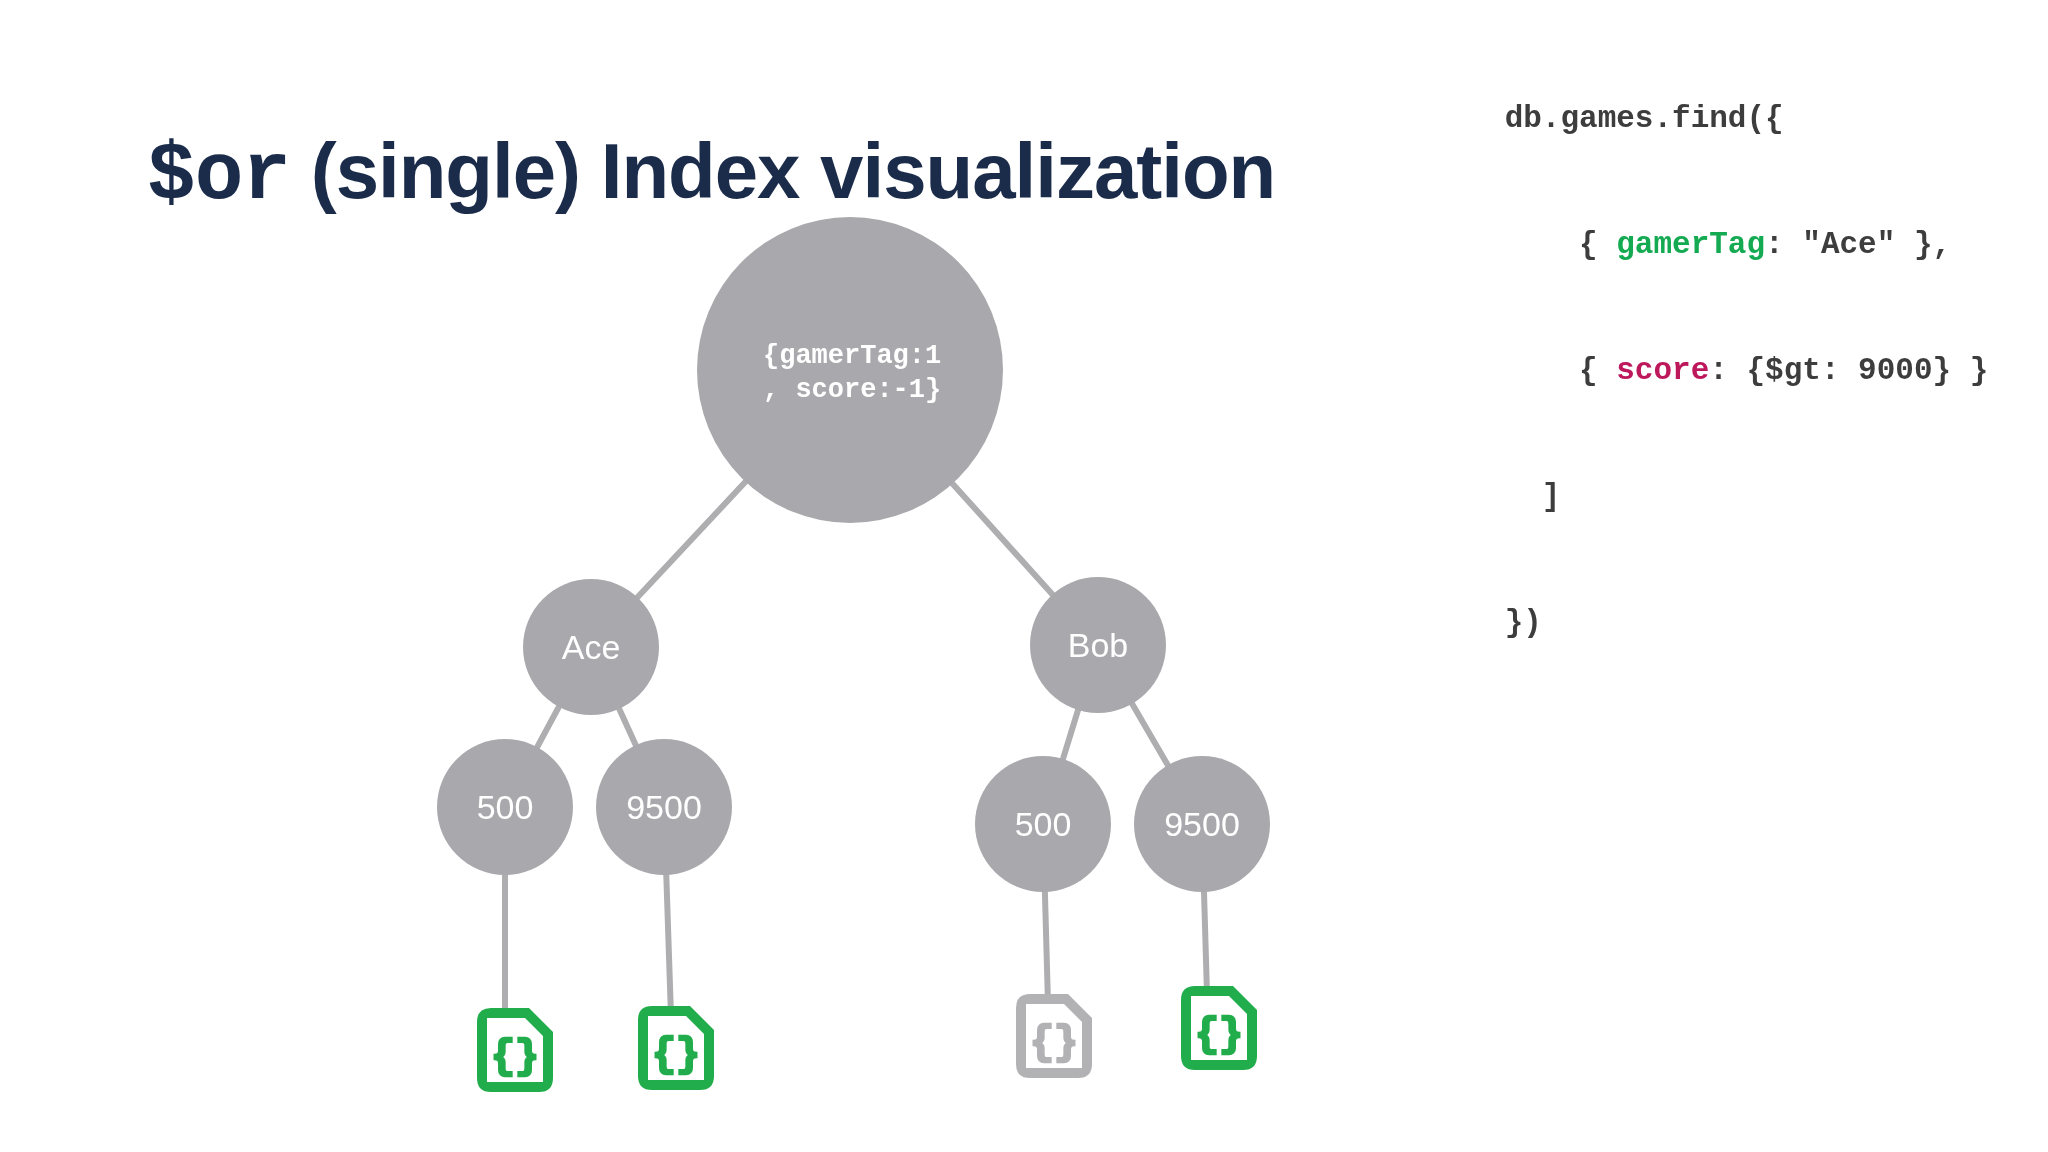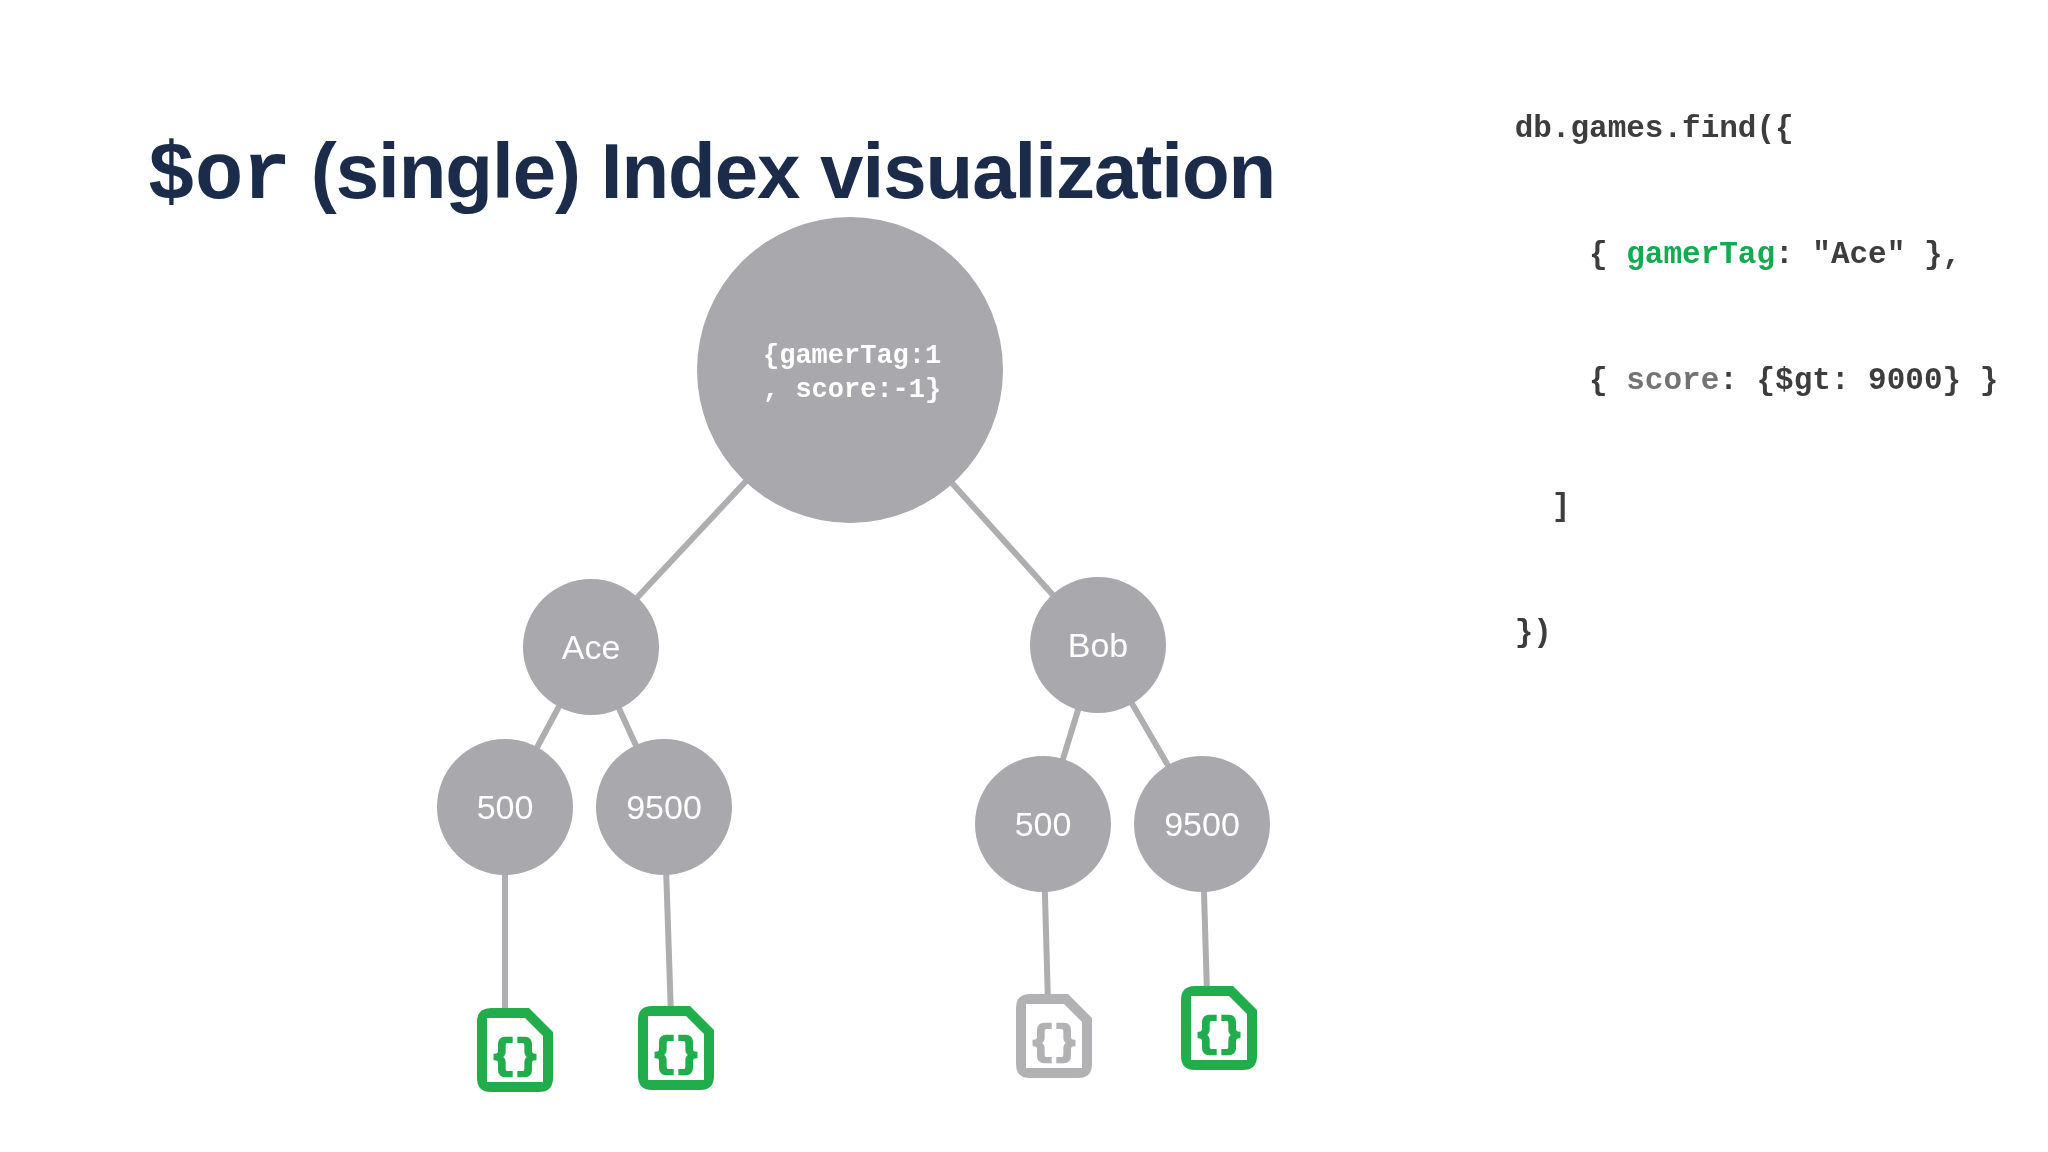--- a/index.html
+++ b/index.html
@@ -33,21 +33,21 @@
   }
   .title-mono {
     font-family: "Liberation Mono", monospace;
     font-weight: bold;
     font-size: 1.04em;
   }
   .code {
     position: absolute;
     left: 1387px;
     top: 50px;
-    margin: 16px;
+    margin: 6px;
     font-family: "Liberation Mono", monospace;
     font-weight: bold;
     font-size: 31px;
     line-height: 42px;
   }
   .code .cl { white-space: pre; }
   .node-label {
     font-family: "Liberation Sans", sans-serif;
     font-size: 34px;
   }
@@ -134,21 +134,21 @@
   </h1>
 
   <div class="code">
     <div class="cl">
       <span style="color: rgb(61, 61, 61);">db.games.find({</span>
     </div>
     <div class="cl">
       <span style="color: rgb(61, 61, 61);">    { </span><span style="color: rgb(19, 170, 82); text-align: right;">gamerTag</span><span style="color: rgb(61, 61, 61);">: "Ace" },</span>
     </div>
     <div class="cl">
-      <span style="color: rgb(61, 61, 61);">    { </span><span style="color: #737373;">score</span><span style="color: rgb(61, 61, 61);">: {$gt: 9000} }</span>
+      <span style="color: rgb(61, 61, 61);">    { </span><span style="color: #be185d;">score</span><span style="color: rgb(61, 61, 61);">: {$gt: 9000} }</span>
     </div>
     <div class="cl">
       <span style="color: rgb(61, 61, 61);">  ]</span>
     </div>
     <div class="cl">
       <span style="color: rgb(61, 61, 61);">})</span>
     </div>
   </div>
 
 </div>

